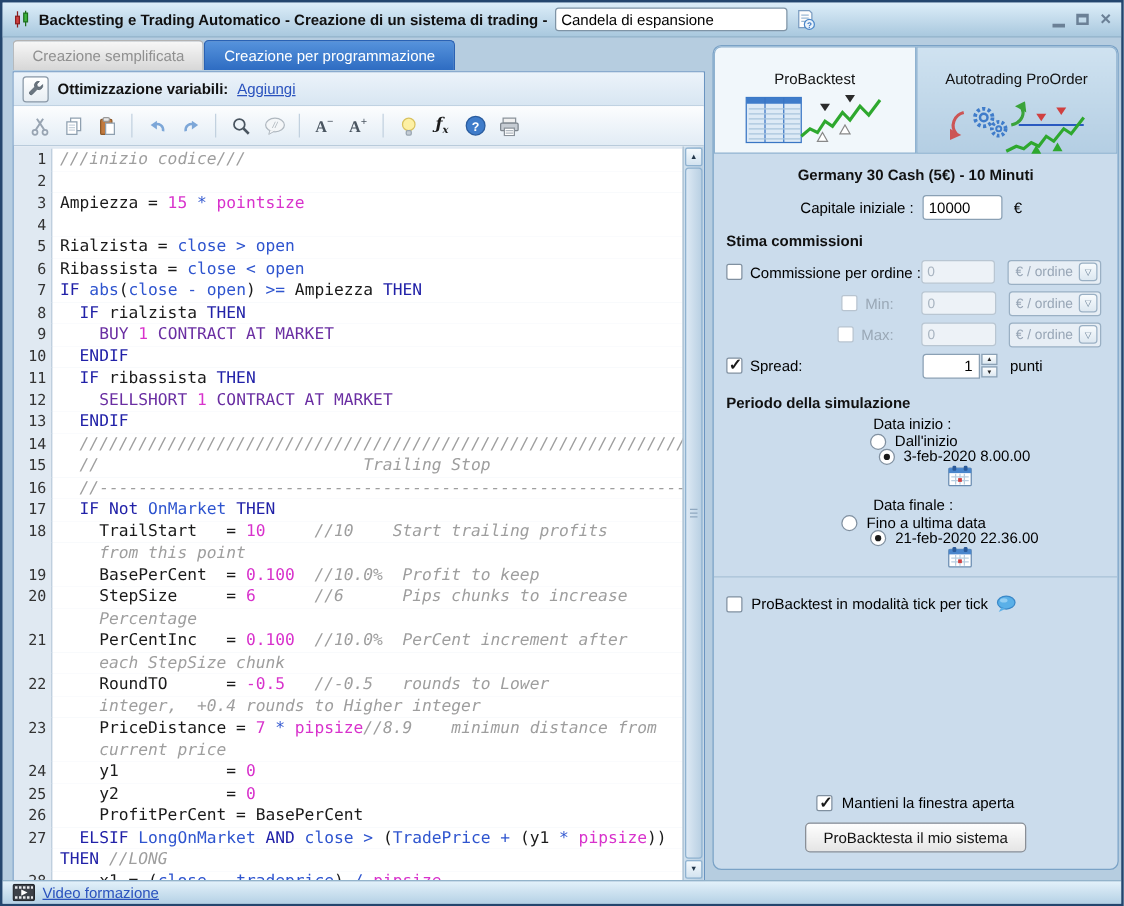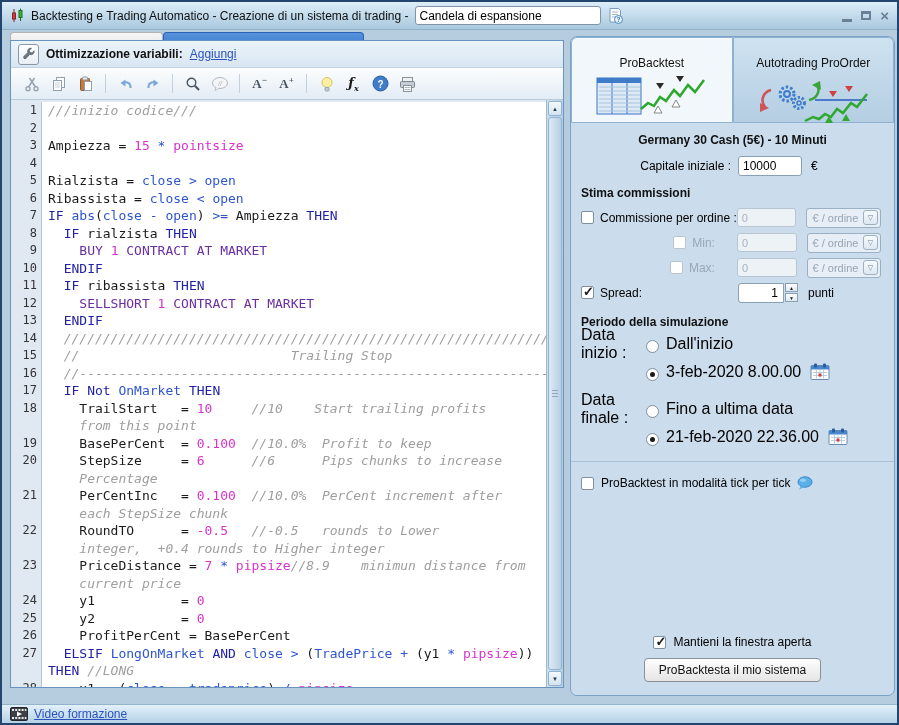--- a/index.html
+++ b/index.html
@@ -5,40 +5,40 @@
   * { margin:0; padding:0; box-sizing:border-box; }
   html,body { width:899px; height:725px; }
   body { font-family:"Liberation Sans", sans-serif; background:#5a7a9a; }
 
   #window { position:relative; width:899px; height:725px; border:2px solid #24466e;
             background:#b6cde0; overflow:hidden; }
 
   
   .titlebar { display:flex; align-items:center; gap:6px; height:28px; padding:0 8px;
               background:linear-gradient(#ddeef9,#a9c8de); border-bottom:1px solid #90b1c9; }
-  .title-text { font-size:12px; font-weight:normal; color:#101010; white-space:nowrap; }
+  .title-text { font-size:12px; font-weight:bold; color:#101010; white-space:nowrap; }
   .name-input { width:186px; height:19px; font-size:12px; padding:0 4px;
                 border:1px solid #7f94a6; border-radius:3px; background:#fff;
                 font-family:"Liberation Sans",sans-serif; }
   .win-controls { margin-left:auto; display:flex; align-items:center; gap:9px; }
   .wmin { width:10px; height:3px; background:#6b8096; margin-top:9px; }
   .wmax { width:10px; height:9px; border:2px solid #6b8096; border-top-width:3px; background:transparent; }
   .wclose { color:#6b8096; font-size:15px; font-weight:bold; line-height:12px; }
 
   
   .tabs { position:absolute; top:30px; left:8px; display:flex; gap:0; }
   .tab { height:24px; padding:0 15px; display:flex; align-items:center; font-size:12px;
          border-radius:4px 4px 0 0; }
   .tab.inactive { background:linear-gradient(#f7f7f7,#d7d7d7); border:1px solid #b2b2b2;
                   border-bottom:none; color:#8f8f8f; }
   .tab.active { background:linear-gradient(#5693dc,#2e6cc2); border:1px solid #2a62b4;
                 border-bottom:none; color:#fff; }
 
   
-  .editor-box { position:absolute; left:8px; top:38px; width:554px; height:648px;
+  .editor-box { position:absolute; left:8px; top:55px; width:554px; height:648px;
                 border:1px solid #6a94c0; background:#fff; display:flex; flex-direction:column; }
   .opt-header { height:27px; flex:none; display:flex; align-items:center; gap:7px; padding:0 7px;
                 background:linear-gradient(#ecf3fa,#d8e6f2); border-bottom:1px solid #c0d2e2; font-size:12px; }
   .wrench-box { width:21px; height:21px; border:1px solid #8a98a6; border-radius:3px;
                 background:linear-gradient(#ffffff,#e8eef3); display:flex; align-items:center; justify-content:center; }
   .opt-label { font-weight:bold; color:#111; }
   .opt-link { color:var(--link); text-decoration:underline; font-size:12px; cursor:pointer; }
 
   .toolbar { height:32px; flex:none; display:flex; align-items:center; gap:2px; padding:0 8px;
              background:linear-gradient(#fcfdfe,#e2ecf5); border-bottom:1px solid #b9cbdb; }
@@ -119,21 +119,21 @@
   .spin { display:flex; align-items:center; }
   .spin input { width:46px; height:20px; border:1px solid #8aa0b4; border-radius:3px 0 0 3px;
                 text-align:right; font-size:12px; padding:0 5px; background:#fff;
                 font-family:"Liberation Sans",sans-serif; }
   .spin-arrows { display:flex; flex-direction:column; gap:1px; margin-left:1px; }
   .sarw { width:13px; height:9px; border:1px solid #8aa0b4; background:linear-gradient(#fdfefe,#dde8f1);
           font-size:5px; line-height:6px; display:flex; align-items:center; justify-content:center;
           color:#222; cursor:pointer; }
   .unit { margin-left:10px; }
 
-  .date-row { display:flex; align-items:center; margin:3px 13px 0 10px; font-size:16px; height:23px; }
+  .date-row { display:flex; align-items:center; margin:3px 13px 0 10px; font-size:12px; height:23px;flex-direction:column; }
   .date-label { width:65px; }
   .date-opt { display:flex; align-items:flex-end; gap:7px; }
   .date-row.opt2 { margin-left:75px; height:27px; }
   .cal-btn { border:none; background:transparent; margin-left:9px; cursor:pointer; display:flex; align-items:center; }
 
   .divider { border-top:1px solid #a9c1d6; margin:11px 0 0; }
   .tick-row { display:flex; align-items:center; gap:7px; margin:14px 13px 0 10px; font-size:12px; }
   .spacer { flex:1; }
   .keep-row { display:flex; align-items:center; gap:7px; justify-content:center; font-size:12px; }
   .run-btn { margin:9px auto 13px; display:block; height:24px; padding:0 14px; font-size:12px;

